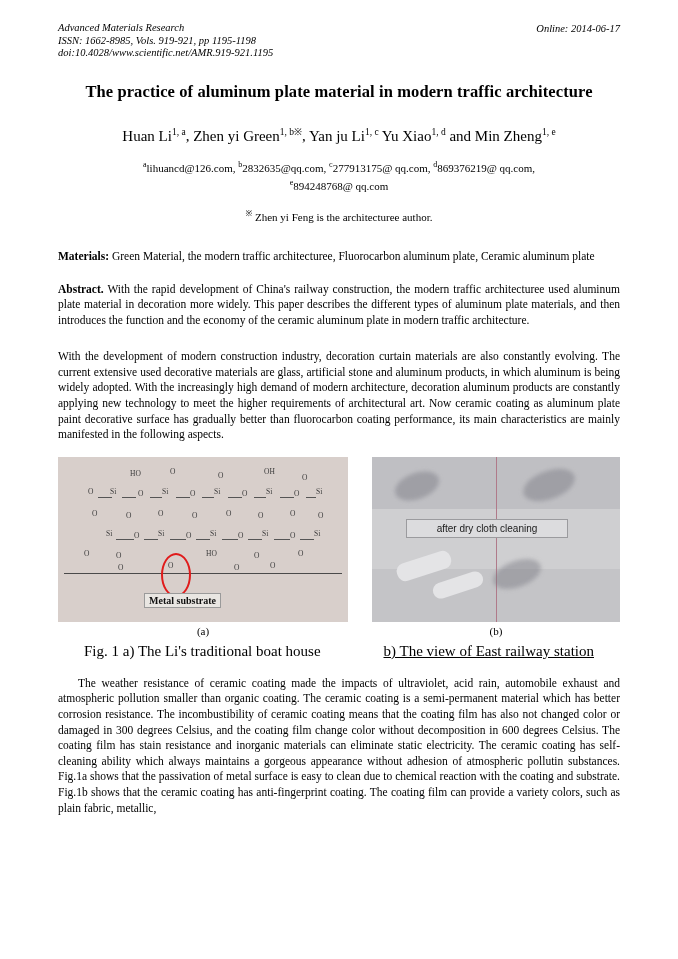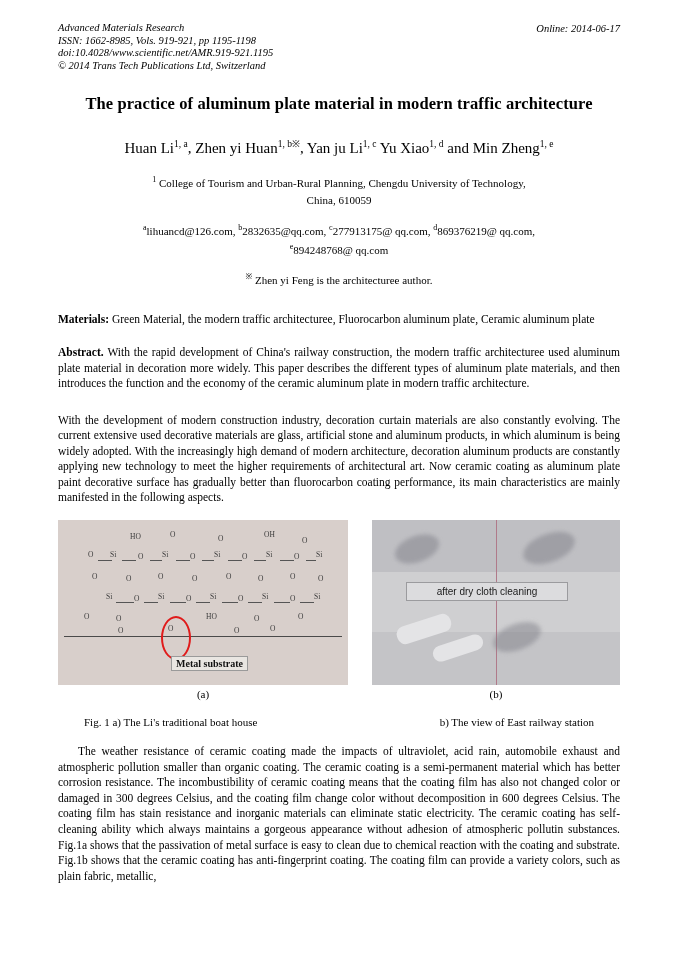--- a/index.html
+++ b/index.html
@@ -177,21 +177,21 @@
   .substrate-line {
     position: absolute;
     left: 6px;
     right: 6px;
     top: 116px;
     height: 1px;
     background: #4a4a4a;
   }
   .metal-substrate {
     position: absolute;
-    left: 113px;
+    left: 86px;
     top: 136px;
     background: #e9e6e2;
     border: 1px solid #9a9a9a;
     font-size: 10px;
     font-weight: bold;
     color: #111;
     padding: 1px 4px;
   }
   .red-ellipse {
     position: absolute;
@@ -237,51 +237,46 @@
   .streak {
     position: absolute;
     background: #e4e4e6;
     border-radius: 8px;
     transform: rotate(-18deg);
   }
 
   .fig-captions {
     display: flex;
     justify-content: space-between;
-    font-size: 11px;
-    margin-top: 16px;
+    font-size: 15px;
+    margin-top: 6px;
   }
   .fig-cap-left { margin-left: 26px; }
-  .fig-cap-right { margin-right: 26px; }
+  .fig-cap-right { margin-right: 26px; text-decoration: underline; }
 </style>
 </head>
 <body>
 
 <div class="page">
 
   <div class="header">
     <div class="header-left">
       <div>Advanced Materials Research</div>
       <div>ISSN: 1662-8985, Vols. 919-921, pp 1195-1198</div>
       <div>doi:10.4028/www.scientific.net/AMR.919-921.1195</div>
-      <div>© 2014 Trans Tech Publications Ltd, Switzerland</div>
     </div>
     <div class="header-right">Online: 2014-06-17</div>
   </div>
 
   <div class="title">The practice of aluminum plate material in modern traffic architecture</div>
 
   <div class="authors">
-    <span>Huan Li</span><sup>1, a</sup><span>, </span><span>Zhen yi Huan</span><sup>1, b※</sup><span>, </span><span>Yan ju Li</span><sup>1, c</sup><span> </span><span>Yu Xiao</span><sup>1, d</sup><span> and </span><span>Min Zheng</span><sup>1, e</sup>
-  </div>
-
-  <div class="affil">
-    <div><sup>1</sup><span> College of Tourism and Urban-Rural Planning, Chengdu University of Technology,</span></div>
-    <div>China, 610059</div>
-  </div>
+    <span>Huan Li</span><sup>1, a</sup><span>, </span><span>Zhen yi Green</span><sup>1, b※</sup><span>, </span><span>Yan ju Li</span><sup>1, c</sup><span> </span><span>Yu Xiao</span><sup>1, d</sup><span> and </span><span>Min Zheng</span><sup>1, e</sup>
+  </div>
+
 
   <div class="emails">
     <div><sup>a</sup><span>lihuancd@126.com, </span><sup>b</sup><span>2832635@qq.com, </span><sup>c</sup><span>277913175@ qq.com, </span><sup>d</sup><span>869376219@ qq.com,</span></div>
     <div><sup>e</sup><span>894248768@ qq.com</span></div>
   </div>
 
   <div class="corresponding"><sup>※</sup><span> Zhen yi Feng is the architecturee author.</span></div>
 
   <div class="keywords"><span class="lbl">Materials:</span><span> Green Material, the modern traffic architecturee, Fluorocarbon aluminum plate, Ceramic aluminum plate</span></div>
 

